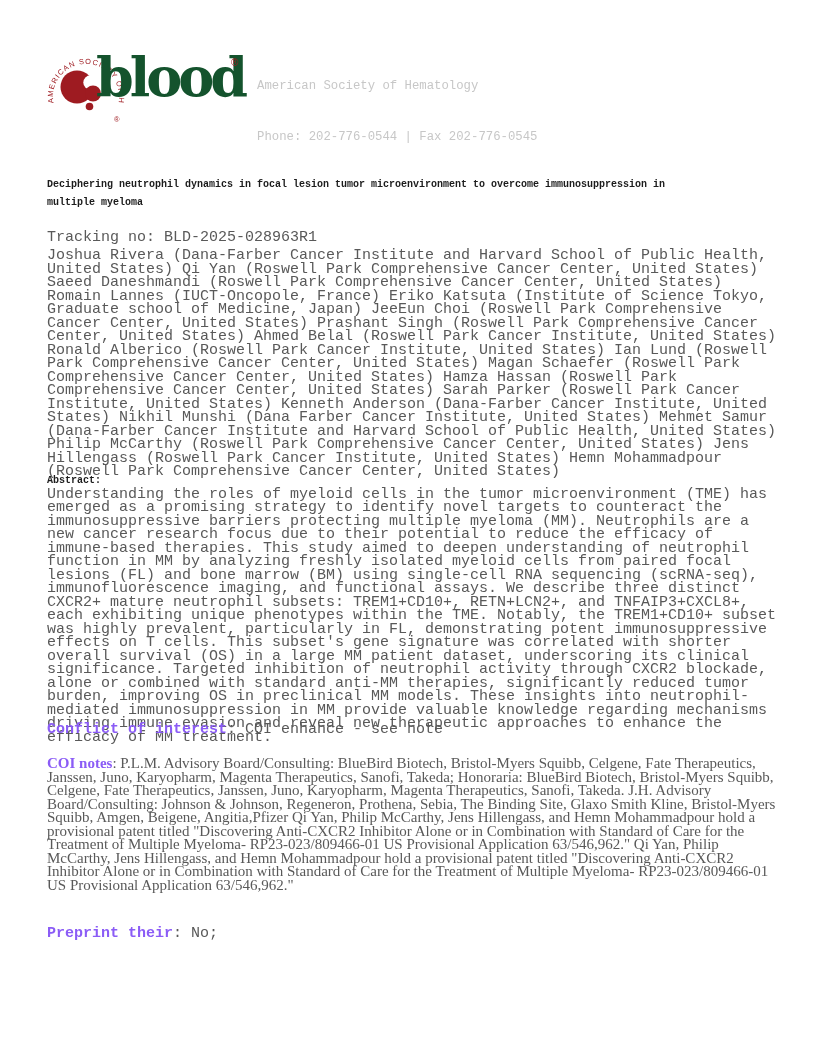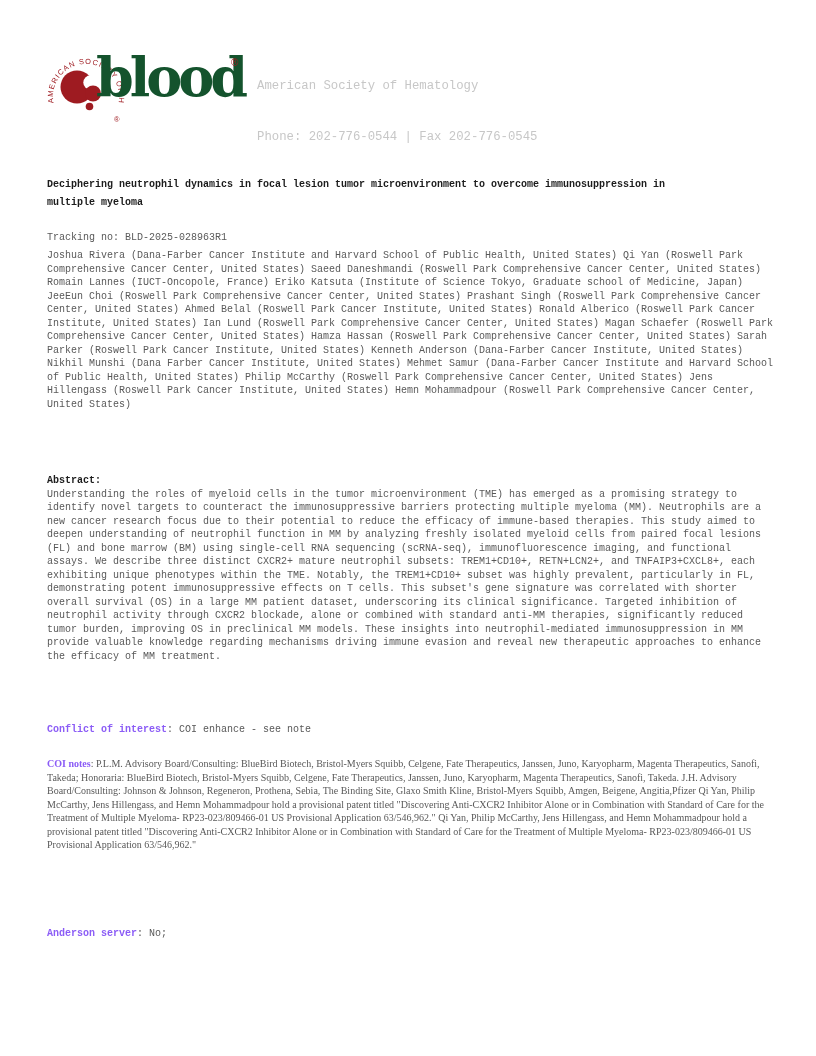--- a/index.html
+++ b/index.html
@@ -56,21 +56,21 @@
     position: absolute;
     left: 47px;
     top: 176px;
     width: 660px;
     font-size: 10px;
     line-height: 18px;
     font-weight: bold;
     color: #1c1c1c;
   }
   .body-gray {
-    font-size: 10px;
+    font-size: 15px;
     line-height: 13.5px;
     color: #595959;
   }
   .tracking   { position: absolute; left: 47px; top: 231px; }
   .authors    { position: absolute; left: 47px; top: 249px; width: 730px; }
   .abstract   { position: absolute; left: 47px; top: 474px; width: 730px; }
   .coi        { position: absolute; left: 47px; top: 723px; width: 730px; }
   .coi-notes  { position: absolute; left: 47px; top: 757px; width: 730px; font-family: Liberation Serif, serif; }
   .preprint   { position: absolute; left: 47px; top: 927px; width: 730px; }
   .label {
@@ -126,16 +126,16 @@
 
   <div class="coi body-gray">
     <span class="label">Conflict of interest</span><span>: COI enhance - see note</span>
   </div>
 
   <div class="coi-notes body-gray">
     <span class="label">COI notes</span><span>: P.L.M. Advisory Board/Consulting: BlueBird Biotech, Bristol-Myers Squibb, Celgene, Fate Therapeutics, Janssen, Juno, Karyopharm, Magenta Therapeutics, Sanofi, Takeda; Honoraria: BlueBird Biotech, Bristol-Myers Squibb, Celgene, Fate Therapeutics, Janssen, Juno, Karyopharm, Magenta Therapeutics, Sanofi, Takeda. J.H. Advisory Board/Consulting: Johnson &amp; Johnson, Regeneron, Prothena, Sebia, The Binding Site, Glaxo Smith Kline, Bristol-Myers Squibb, Amgen, Beigene, Angitia,Pfizer Qi Yan, Philip McCarthy, Jens Hillengass, and Hemn Mohammadpour hold a provisional patent titled "Discovering Anti-CXCR2 Inhibitor Alone or in Combination with Standard of Care for the Treatment of Multiple Myeloma- RP23-023/809466-01 US Provisional Application 63/546,962." Qi Yan, Philip McCarthy, Jens Hillengass, and Hemn Mohammadpour hold a provisional patent titled "Discovering Anti-CXCR2 Inhibitor Alone or in Combination with Standard of Care for the Treatment of Multiple Myeloma- RP23-023/809466-01 US Provisional Application 63/546,962."</span>
   </div>
 
   <div class="preprint body-gray">
-    <span class="label">Anderson server</span><span>: No;</span>
+    <span class="label">Preprint their</span><span>: No;</span>
   </div>
 
 </div>
 
 </body></html>

